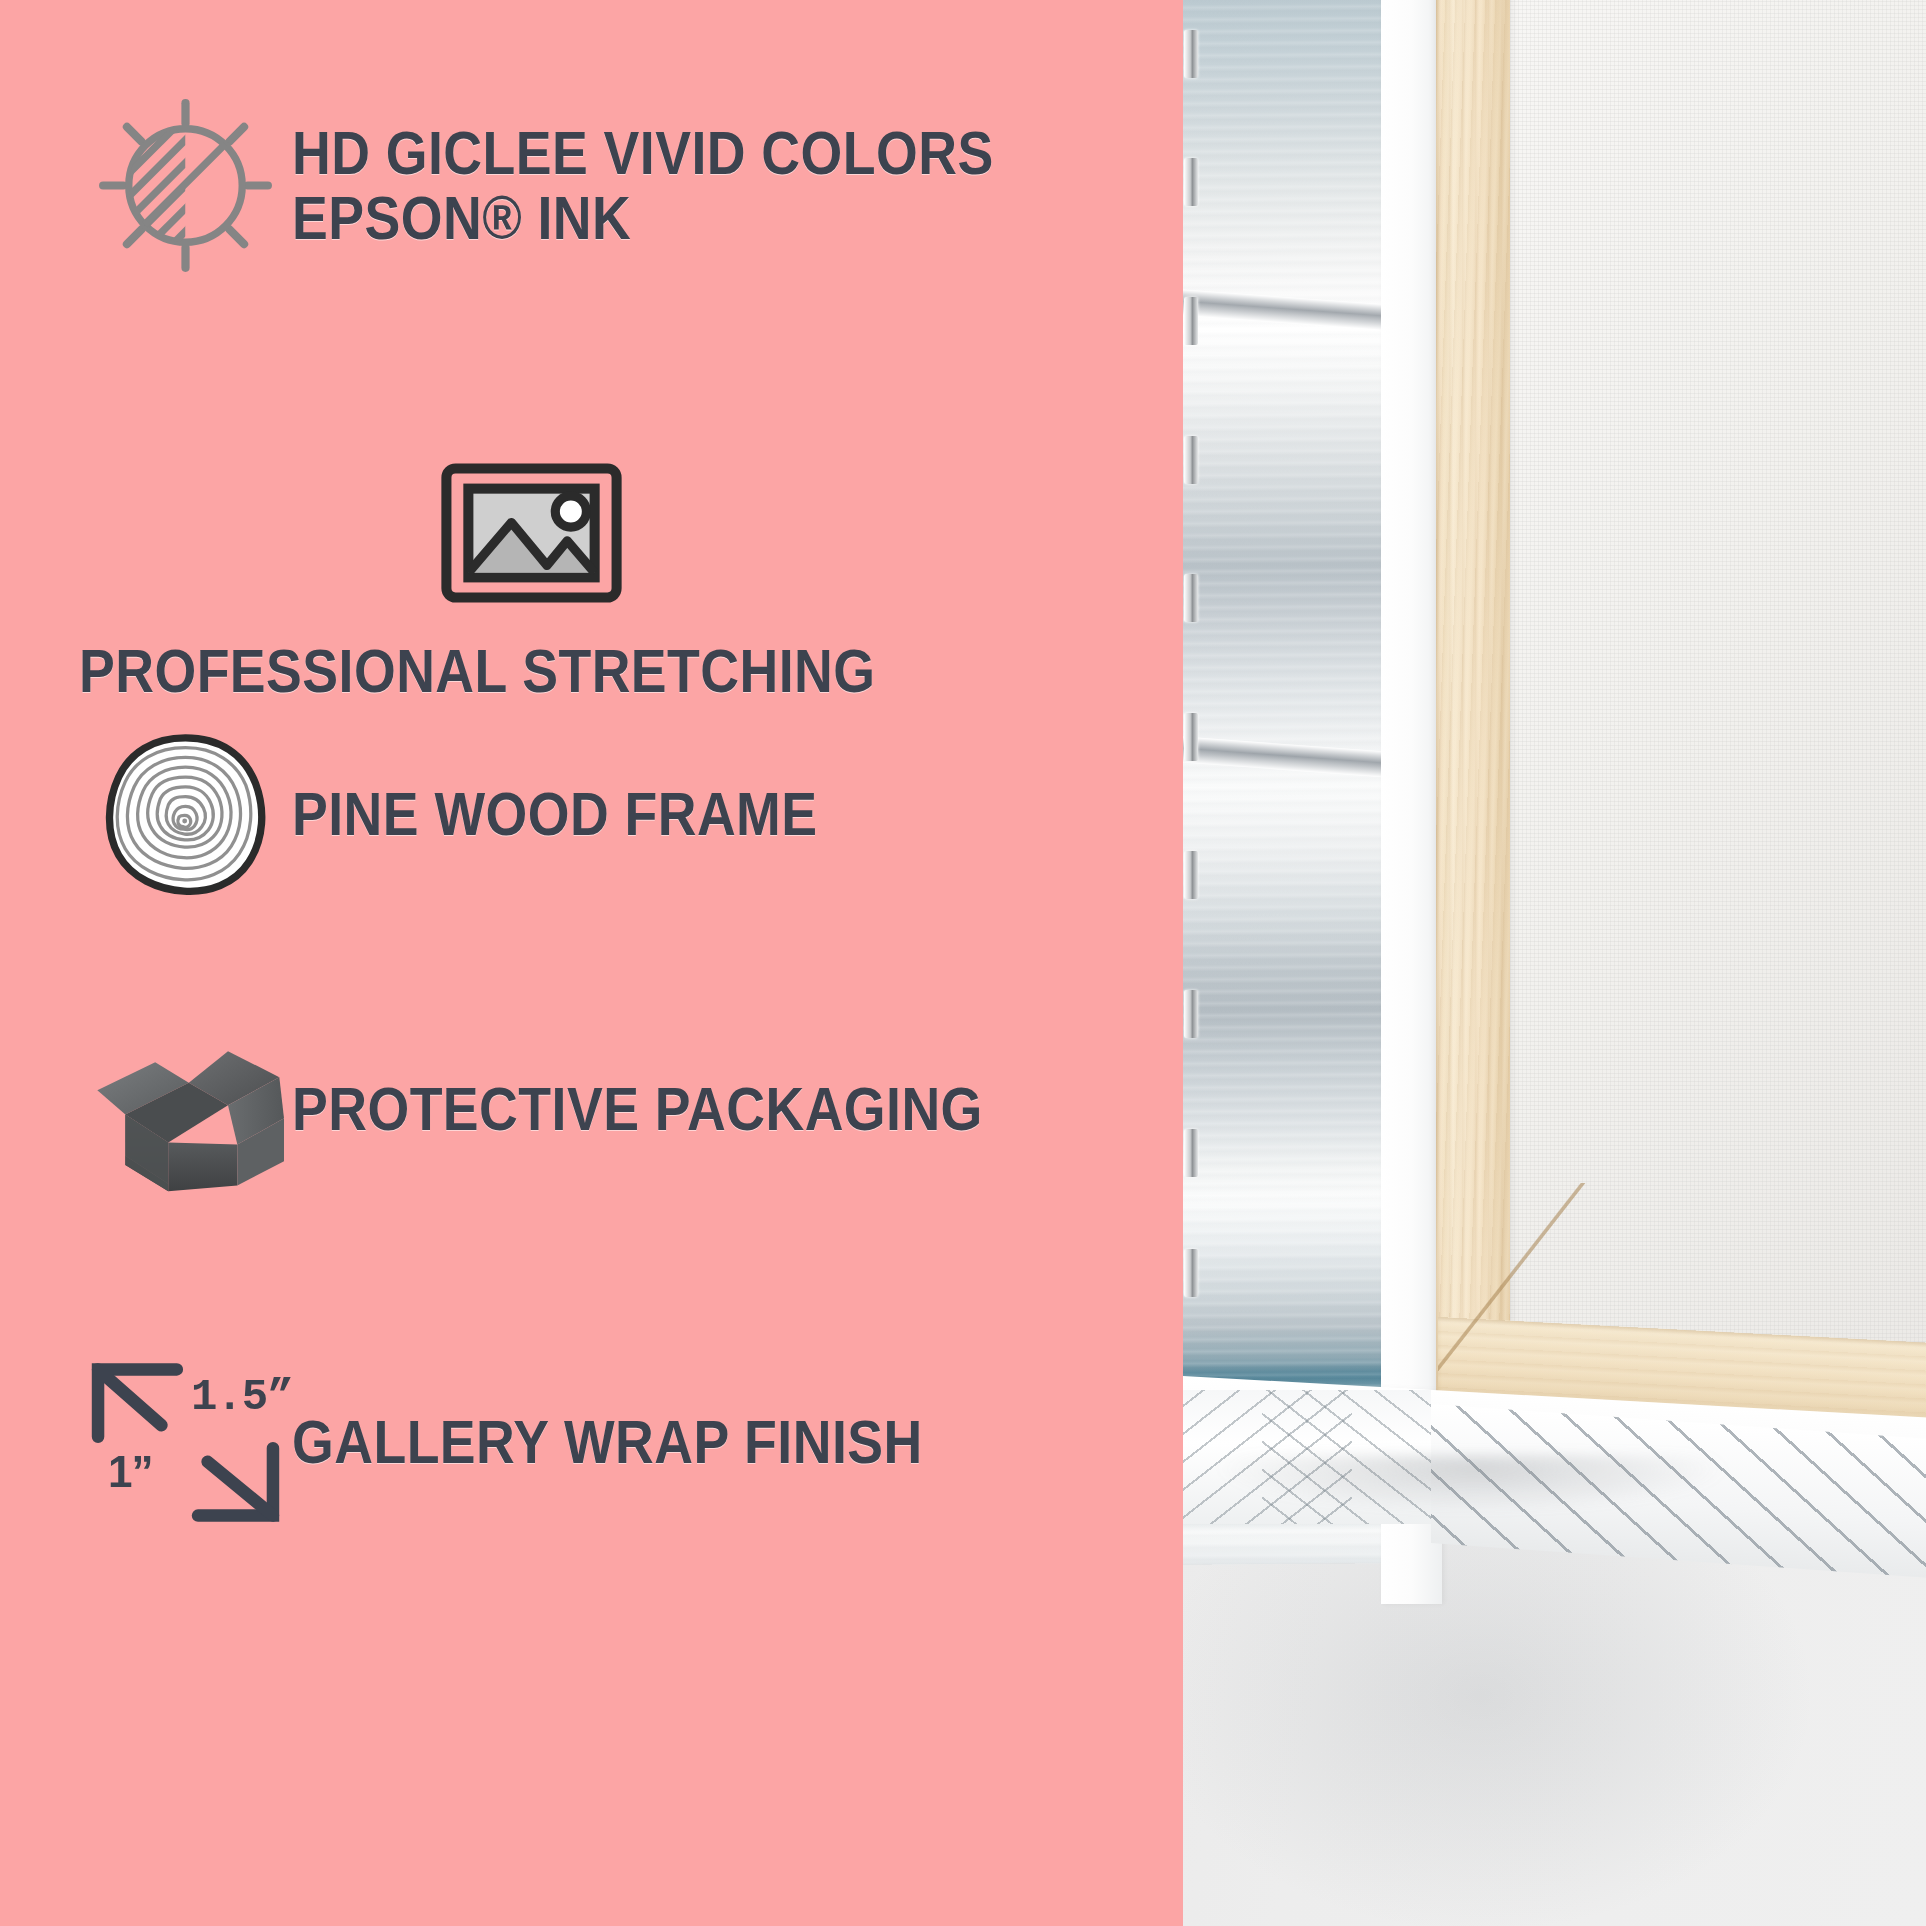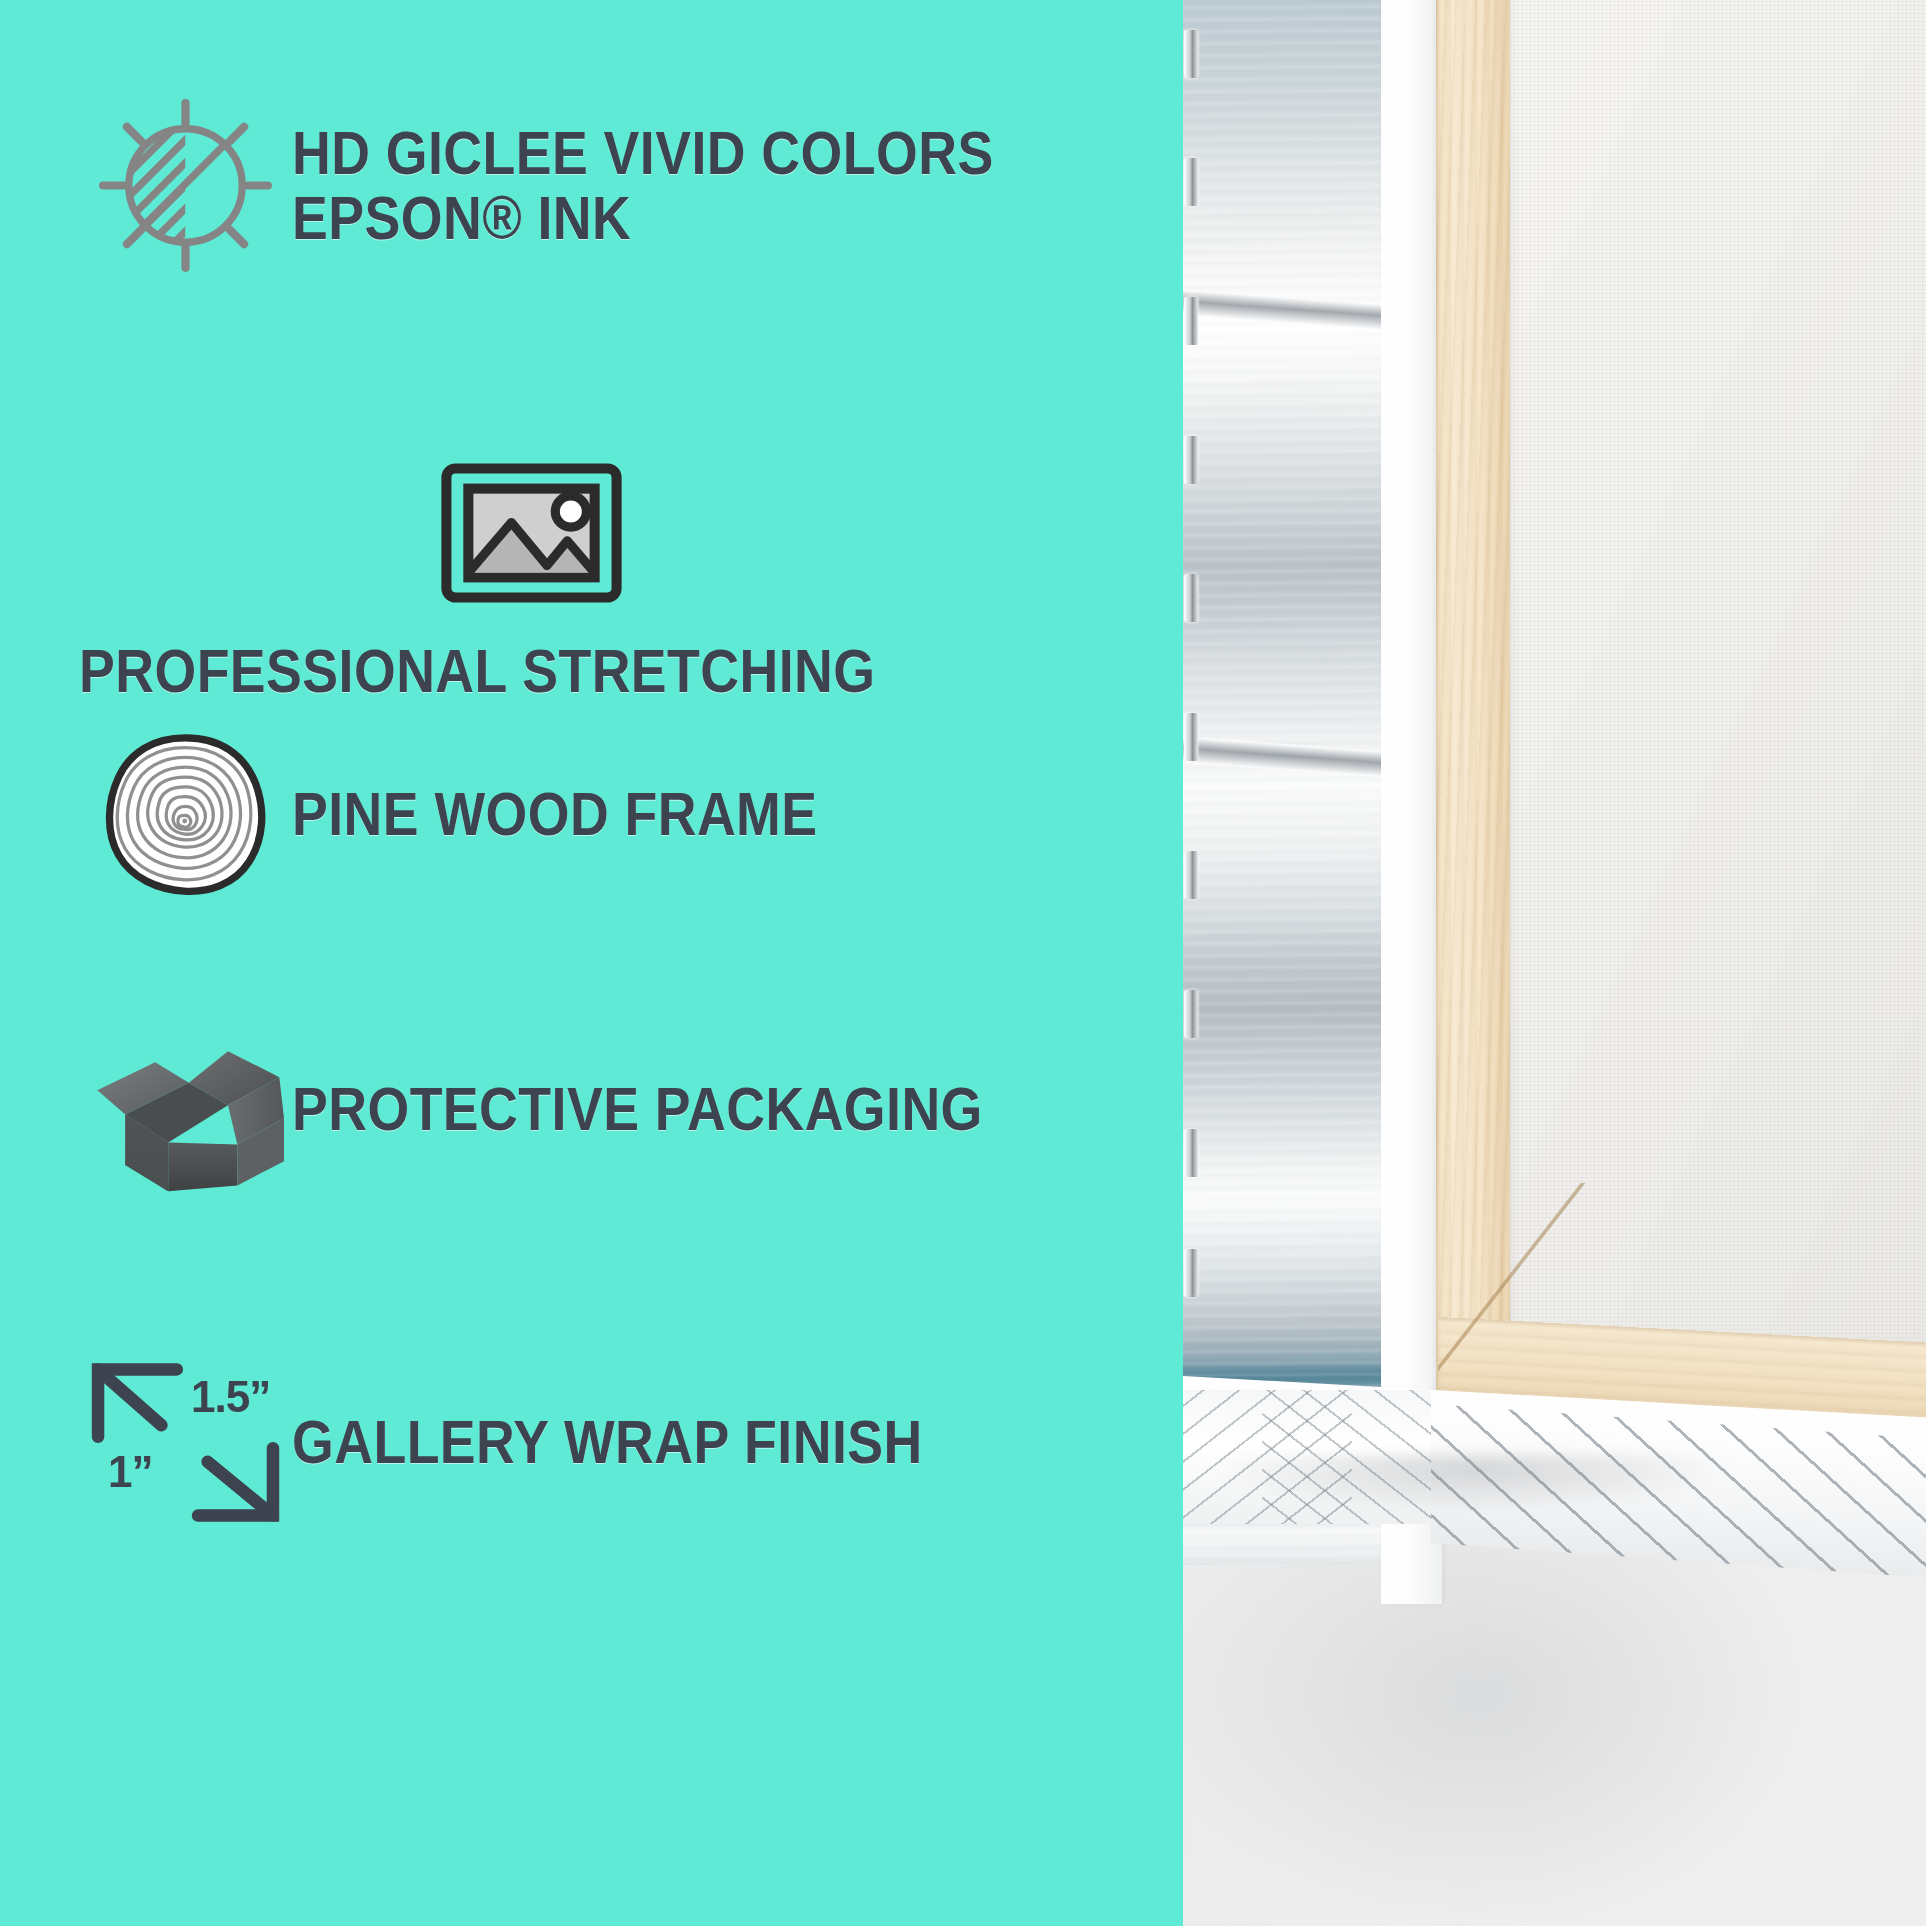--- a/index.html
+++ b/index.html
@@ -5,21 +5,21 @@
   * { margin:0; padding:0; box-sizing:border-box; }
   html,body { width:1927px; height:1927px; }
   body {
     background:#ececec;
     font-family:"Liberation Sans", sans-serif;
     overflow:hidden;
     position:relative;
   }
 
   
-  #page { position:relative; width:1927px; height:1927px; background:#5eead4; }
+  #page { position:relative; width:1927px; height:1927px; background:#fca5a5; }
 
   
   .photo {
     position:absolute;
     left:1183px; top:0;
     width:744px; height:1927px;
     overflow:hidden;
   }
   
   .photo-bg {
@@ -276,21 +276,21 @@
   
   .wrapico { width:203px; height:173px; position:relative; }
   .wrapico .dim {
     position:absolute;
     color:#3d434f;
     font-family:"Liberation Sans Narrow","Liberation Sans", sans-serif;
     font-weight:bold;
     font-size:44px;
     letter-spacing:-1px;
   }
-  .wrapico .d15 { left:107px; top:16px; }
+  .wrapico .d15 { left:107px; top:16px;font-family:Liberation Mono, monospace; }
   .wrapico .d1  { left:24px;  top:91px; }
 
   
   .hw { width:198px; height:178px; }
 </style>
 </head>
 <body>
 
 <div id="page">
 

